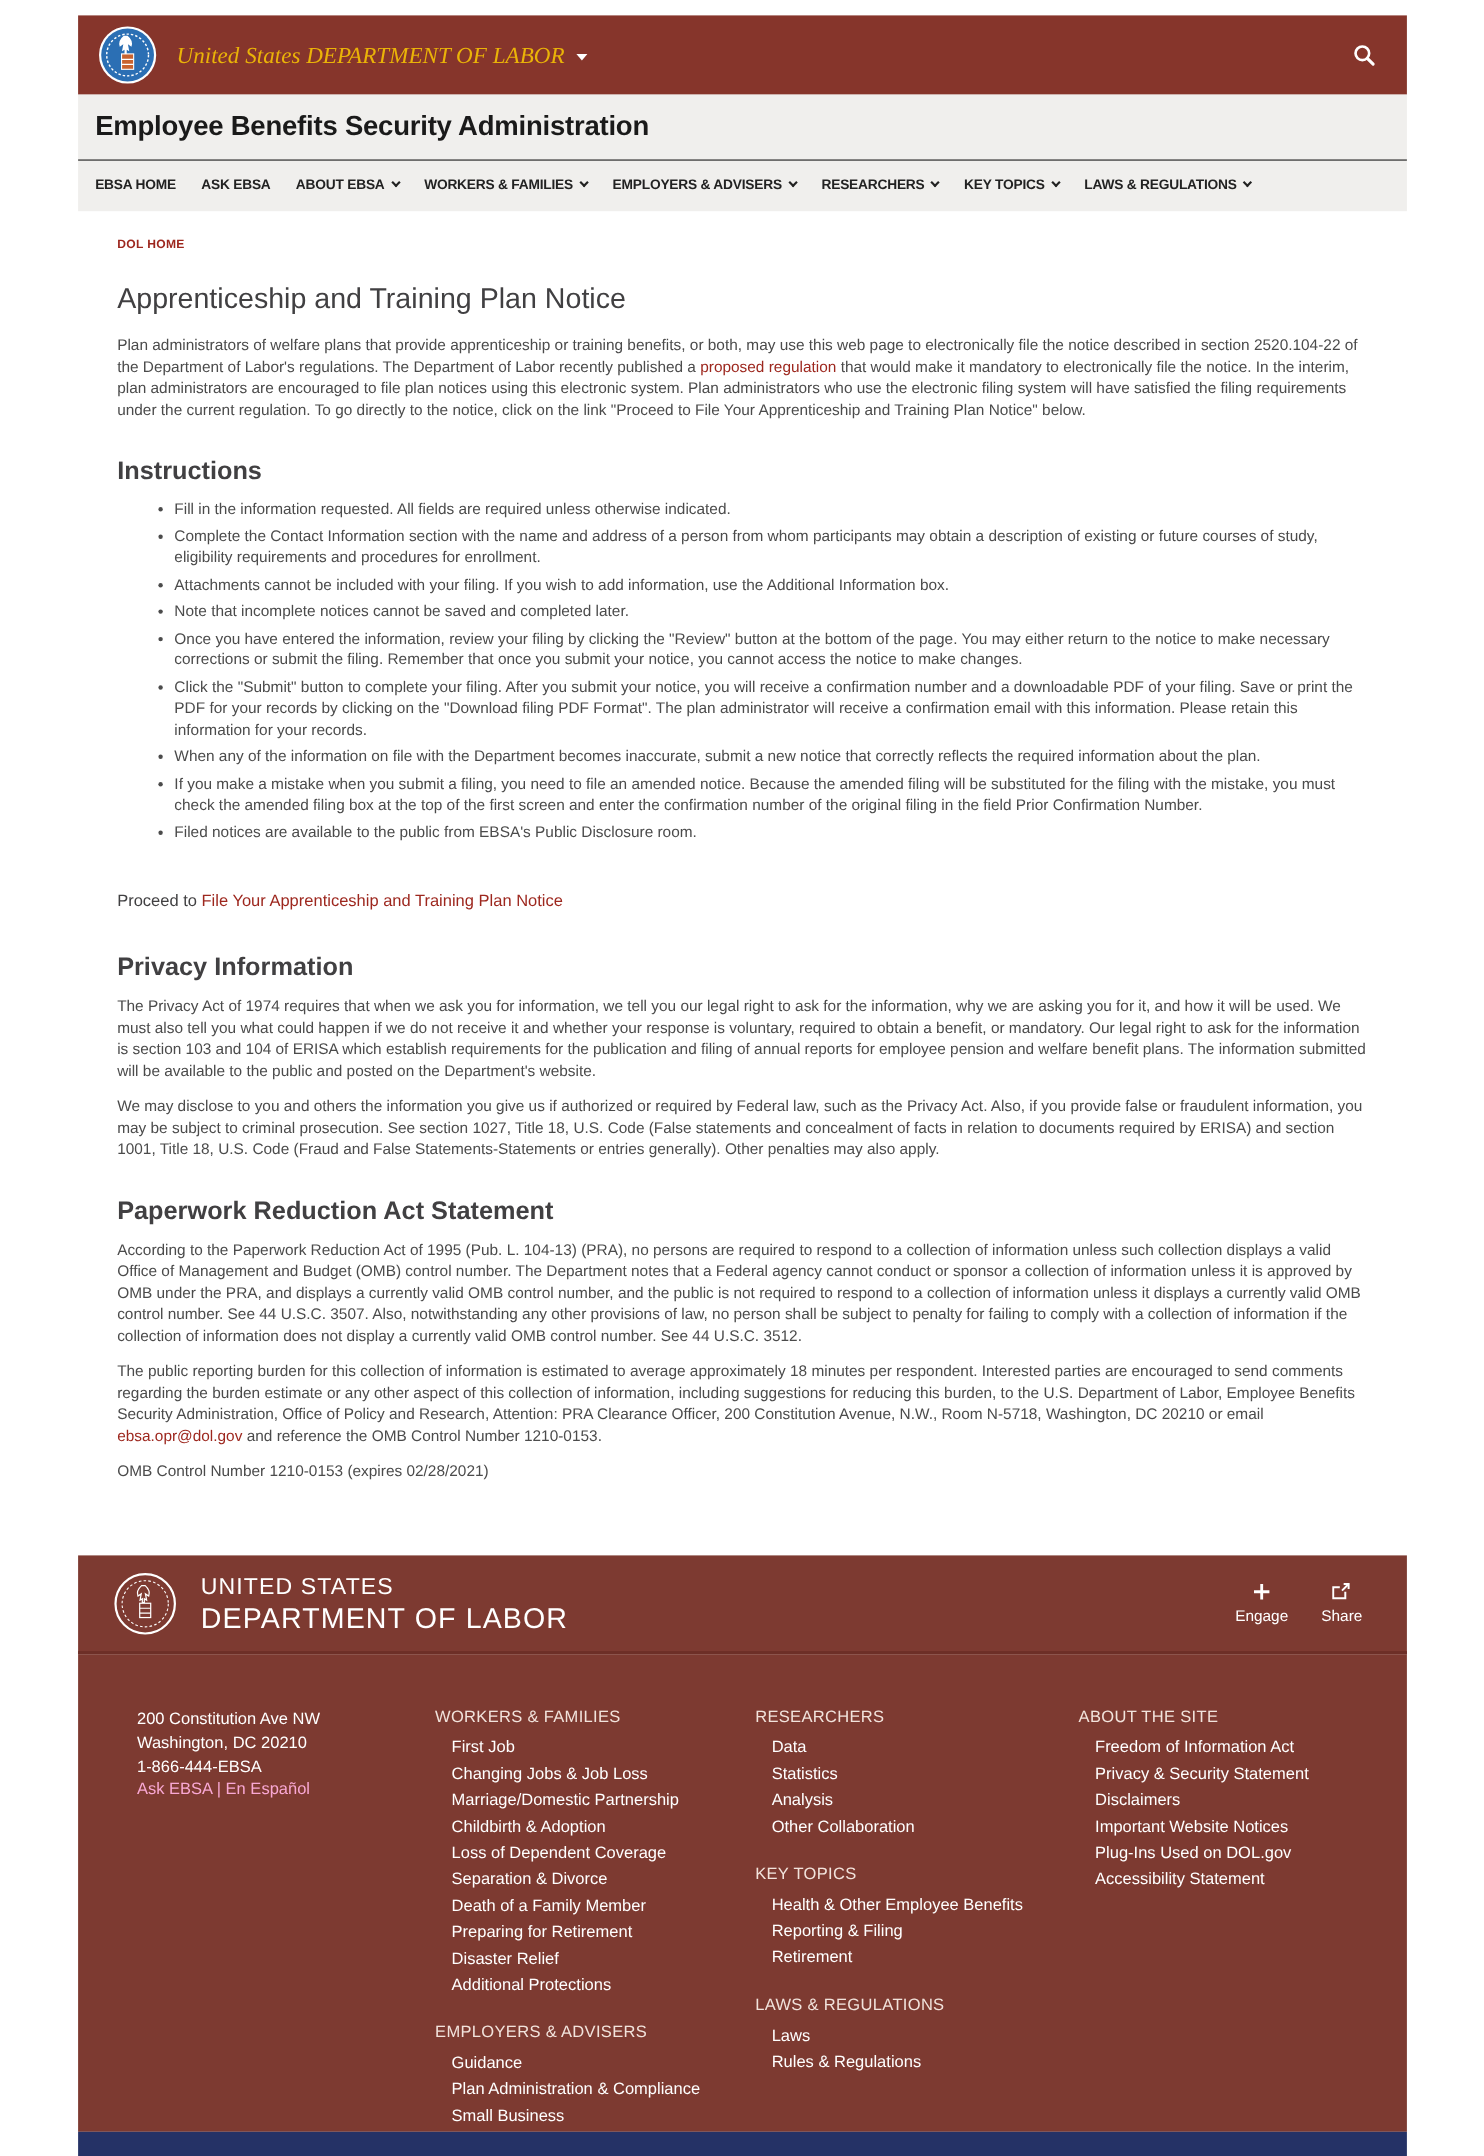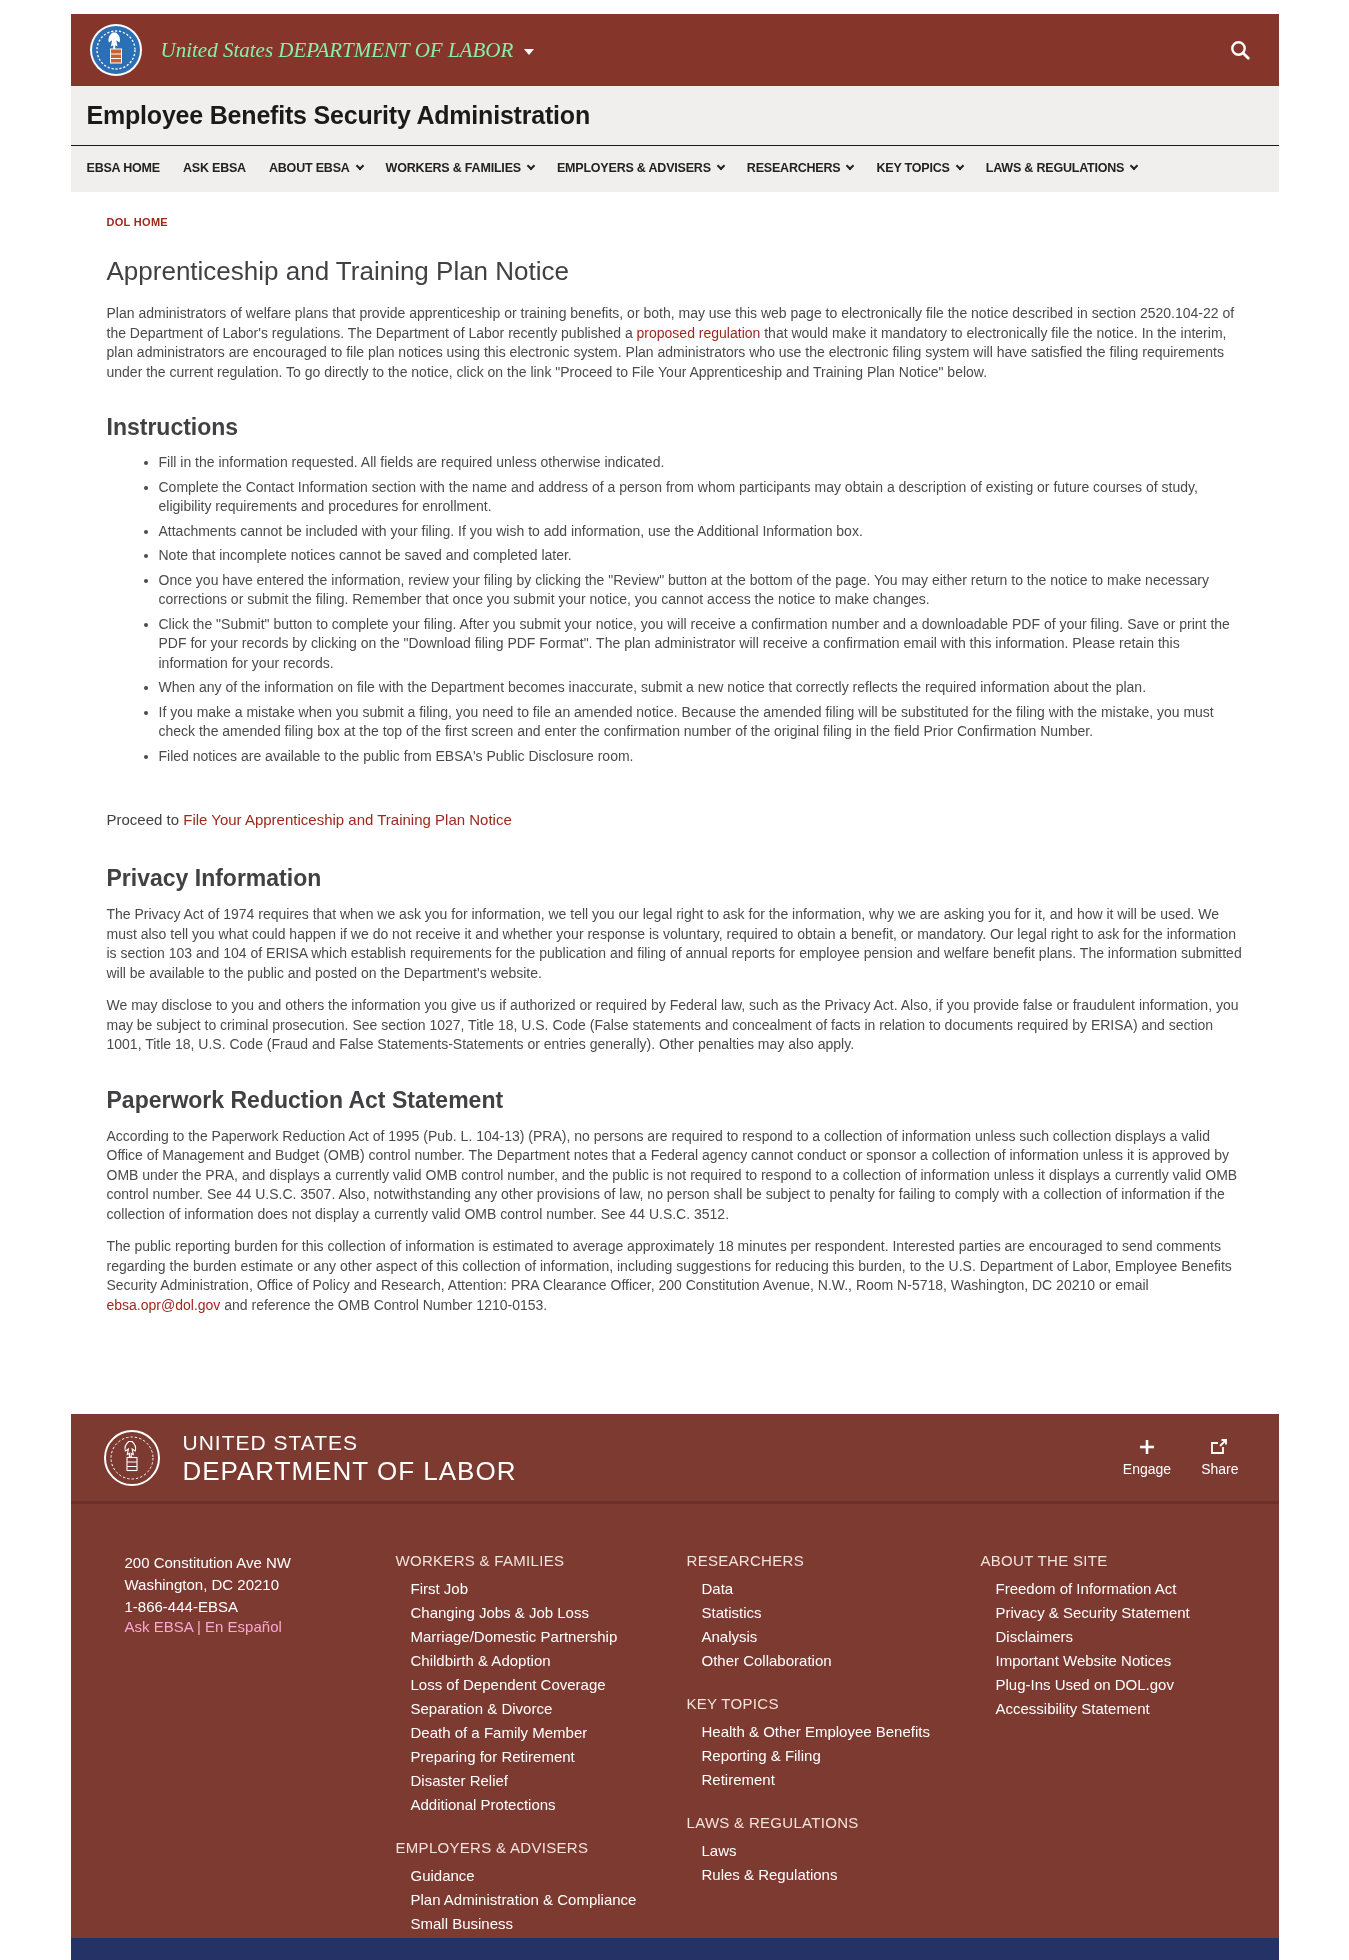--- a/index.html
+++ b/index.html
@@ -14,21 +14,21 @@
     display: flex; flex-direction: column; height: 1946px;
   }
 
   
   .masthead {
     height: 72px; background: #86352b; flex-shrink: 0;
     display: flex; align-items: center; padding: 0 28px 0 18px;
   }
   .seal { width: 54px; height: 54px; flex-shrink: 0; }
   .masthead-title {
-    color: #86efac; font-family: "Liberation Serif", serif; font-style: italic;
+    color: #eab308; font-family: "Liberation Serif", serif; font-style: italic;
     font-size: 21px; margin-left: 18px; display: inline-flex; align-items: center;
     cursor: pointer;
   }
   .caret-down {
     display: inline-block; width: 0; height: 0; margin-left: 11px; margin-top: 3px;
     border-left: 5px solid transparent; border-right: 5px solid transparent;
     border-top: 6px solid #fff;
   }
   .search-btn { margin-left: auto; cursor: pointer; display: flex; align-items: center; }
 
@@ -190,20 +190,21 @@
 
     <h2 class="proceed"><span>Proceed to </span><a href="#" class="redlink">File Your Apprenticeship and Training Plan Notice</a></h2>
 
     <h2 class="section">Privacy Information</h2>
     <p class="body">The Privacy Act of 1974 requires that when we ask you for information, we tell you our legal right to ask for the information, why we are asking you for it, and how it will be used. We must also tell you what could happen if we do not receive it and whether your response is voluntary, required to obtain a benefit, or mandatory. Our legal right to ask for the information is section 103 and 104 of ERISA which establish requirements for the publication and filing of annual reports for employee pension and welfare benefit plans. The information submitted will be available to the public and posted on the Department's website.</p>
     <p class="body">We may disclose to you and others the information you give us if authorized or required by Federal law, such as the Privacy Act. Also, if you provide false or fraudulent information, you may be subject to criminal prosecution. See section 1027, Title 18, U.S. Code (False statements and concealment of facts in relation to documents required by ERISA) and section 1001, Title 18, U.S. Code (Fraud and False Statements-Statements or entries generally). Other penalties may also apply.</p>
 
     <h2 class="section">Paperwork Reduction Act Statement</h2>
     <p class="body">According to the Paperwork Reduction Act of 1995 (Pub. L. 104-13) (PRA), no persons are required to respond to a collection of information unless such collection displays a valid Office of Management and Budget (OMB) control number. The Department notes that a Federal agency cannot conduct or sponsor a collection of information unless it is approved by OMB under the PRA, and displays a currently valid OMB control number, and the public is not required to respond to a collection of information unless it displays a currently valid OMB control number. See 44 U.S.C. 3507. Also, notwithstanding any other provisions of law, no person shall be subject to penalty for failing to comply with a collection of information if the collection of information does not display a currently valid OMB control number. See 44 U.S.C. 3512.</p>
     <p class="body"><span>The public reporting burden for this collection of information is estimated to average approximately 18 minutes per respondent. Interested parties are encouraged to send comments regarding the burden estimate or any other aspect of this collection of information, including suggestions for reducing this burden, to the U.S. Department of Labor, Employee Benefits Security Administration, Office of Policy and Research, Attention: PRA Clearance Officer, 200 Constitution Avenue, N.W., Room N-5718, Washington, DC 20210 or email </span><a href="#" class="redlink">ebsa.opr@dol.gov</a><span> and reference the OMB Control Number 1210-0153.</span></p>
+    <p class="body">OMB Control Number 1210-0153 (expires 02/28/2021)</p>
   </main>
 
   <footer>
     <div class="footer-top">
       <svg class="footer-seal" viewBox="0 0 58 58">
         <circle cx="29" cy="29" r="27" fill="none" stroke="#ffffff" stroke-width="2"></circle>
         <circle cx="29" cy="29" r="21" fill="none" stroke="#ffffff" stroke-width="1" stroke-dasharray="2.4 2"></circle>
         <path d="M29 12.5 q5 4.5 3.2 9.5 l-3-2 1.1 5.6 -2.1-1.1 0 3.3 -1.8 0 0-3.3 -2.1 1.1 1.1-5.6 -3 2 q-1.8-5 3.3-9.5 z" fill="none" stroke="#ffffff" stroke-width="1.1"></path>
         <rect x="24" y="28.5" width="10" height="13" fill="none" stroke="#ffffff" stroke-width="1.1"></rect>
         <line x1="24" y1="33" x2="34" y2="33" stroke="#ffffff" stroke-width="1"></line>

